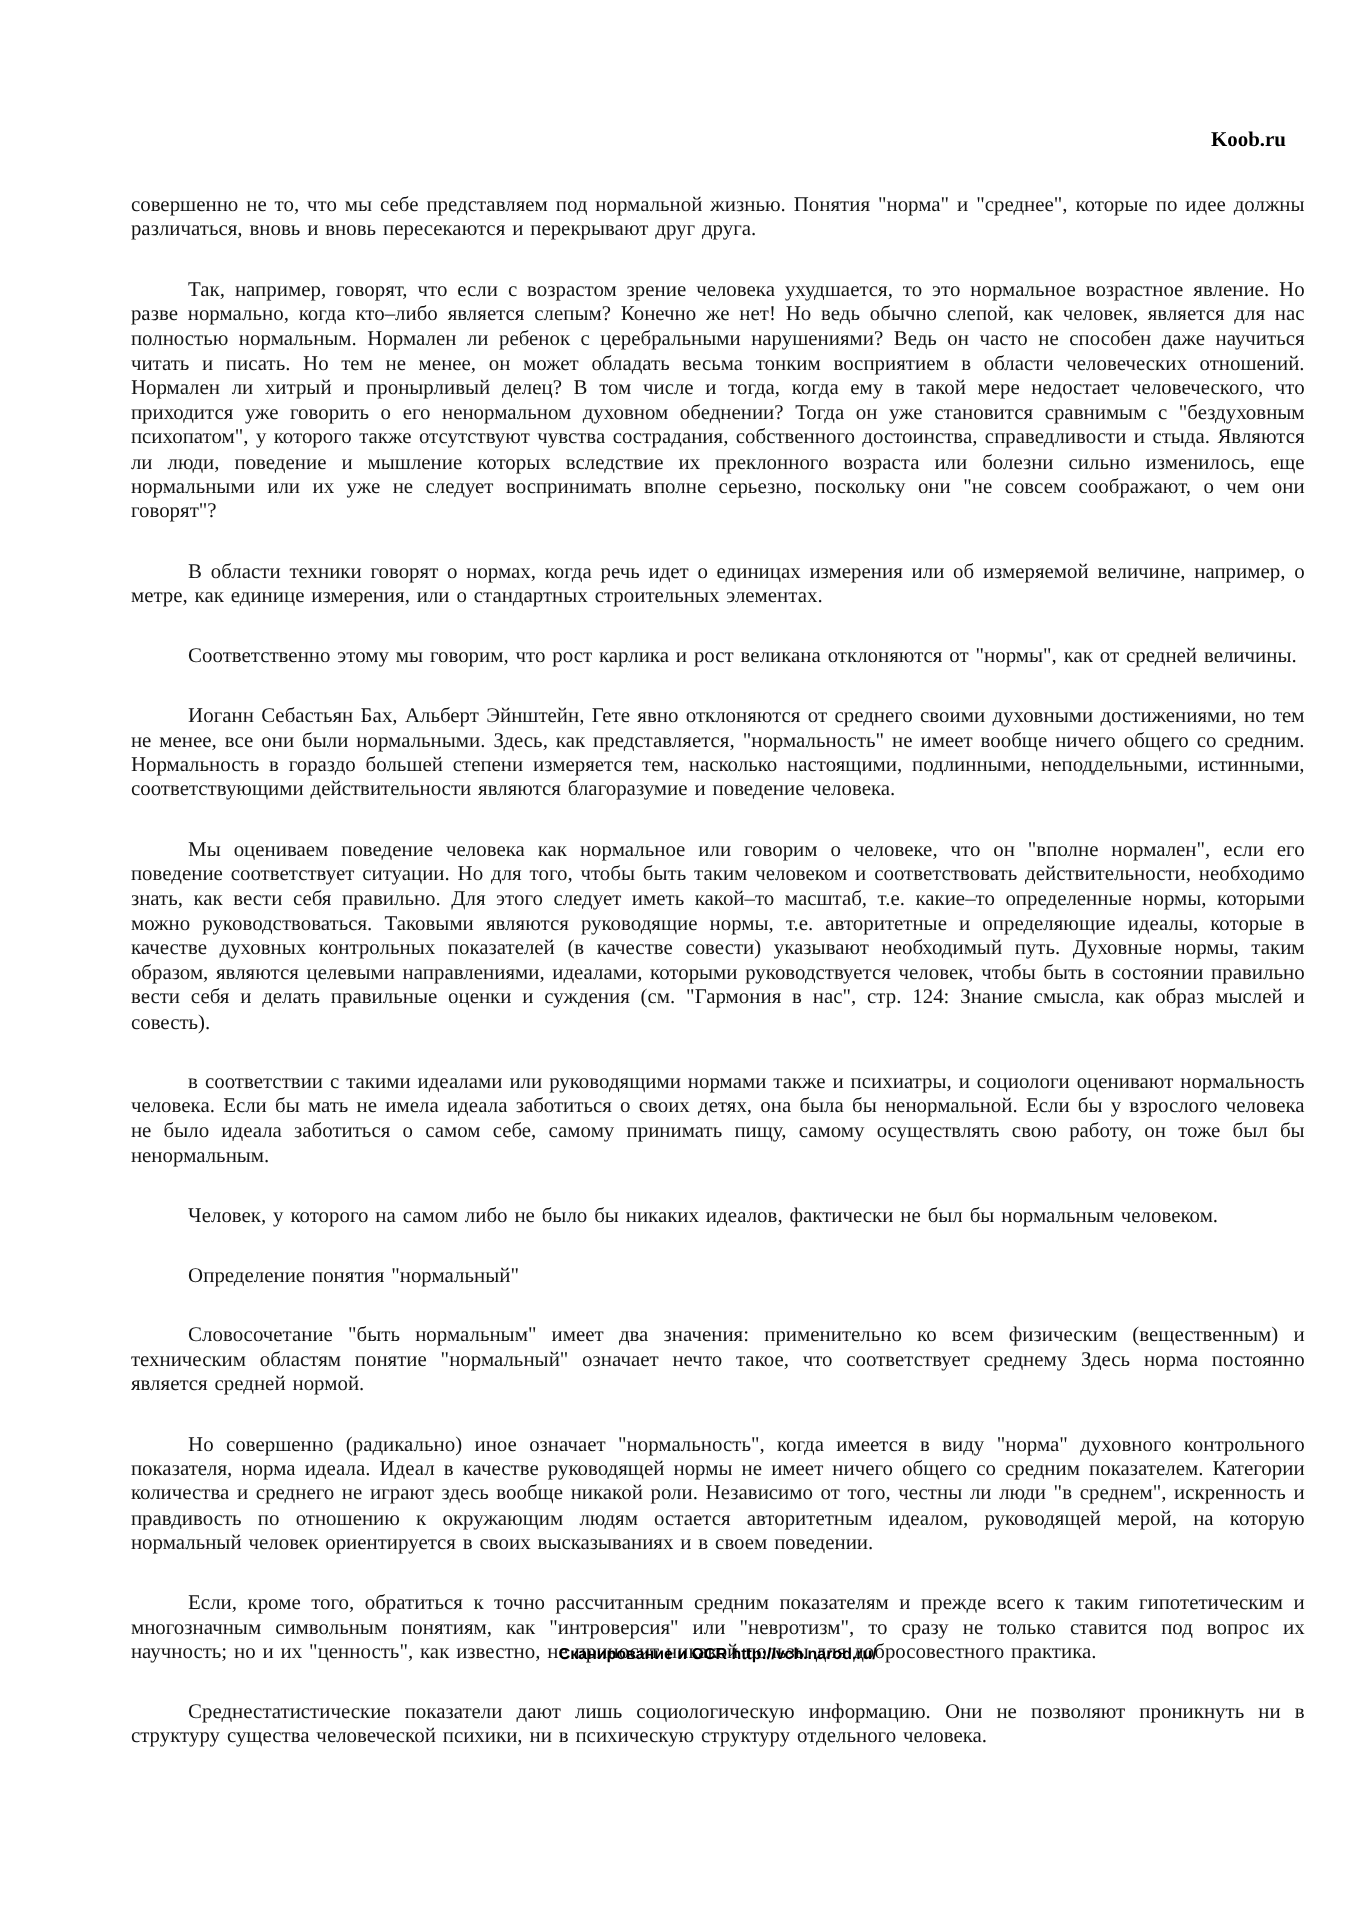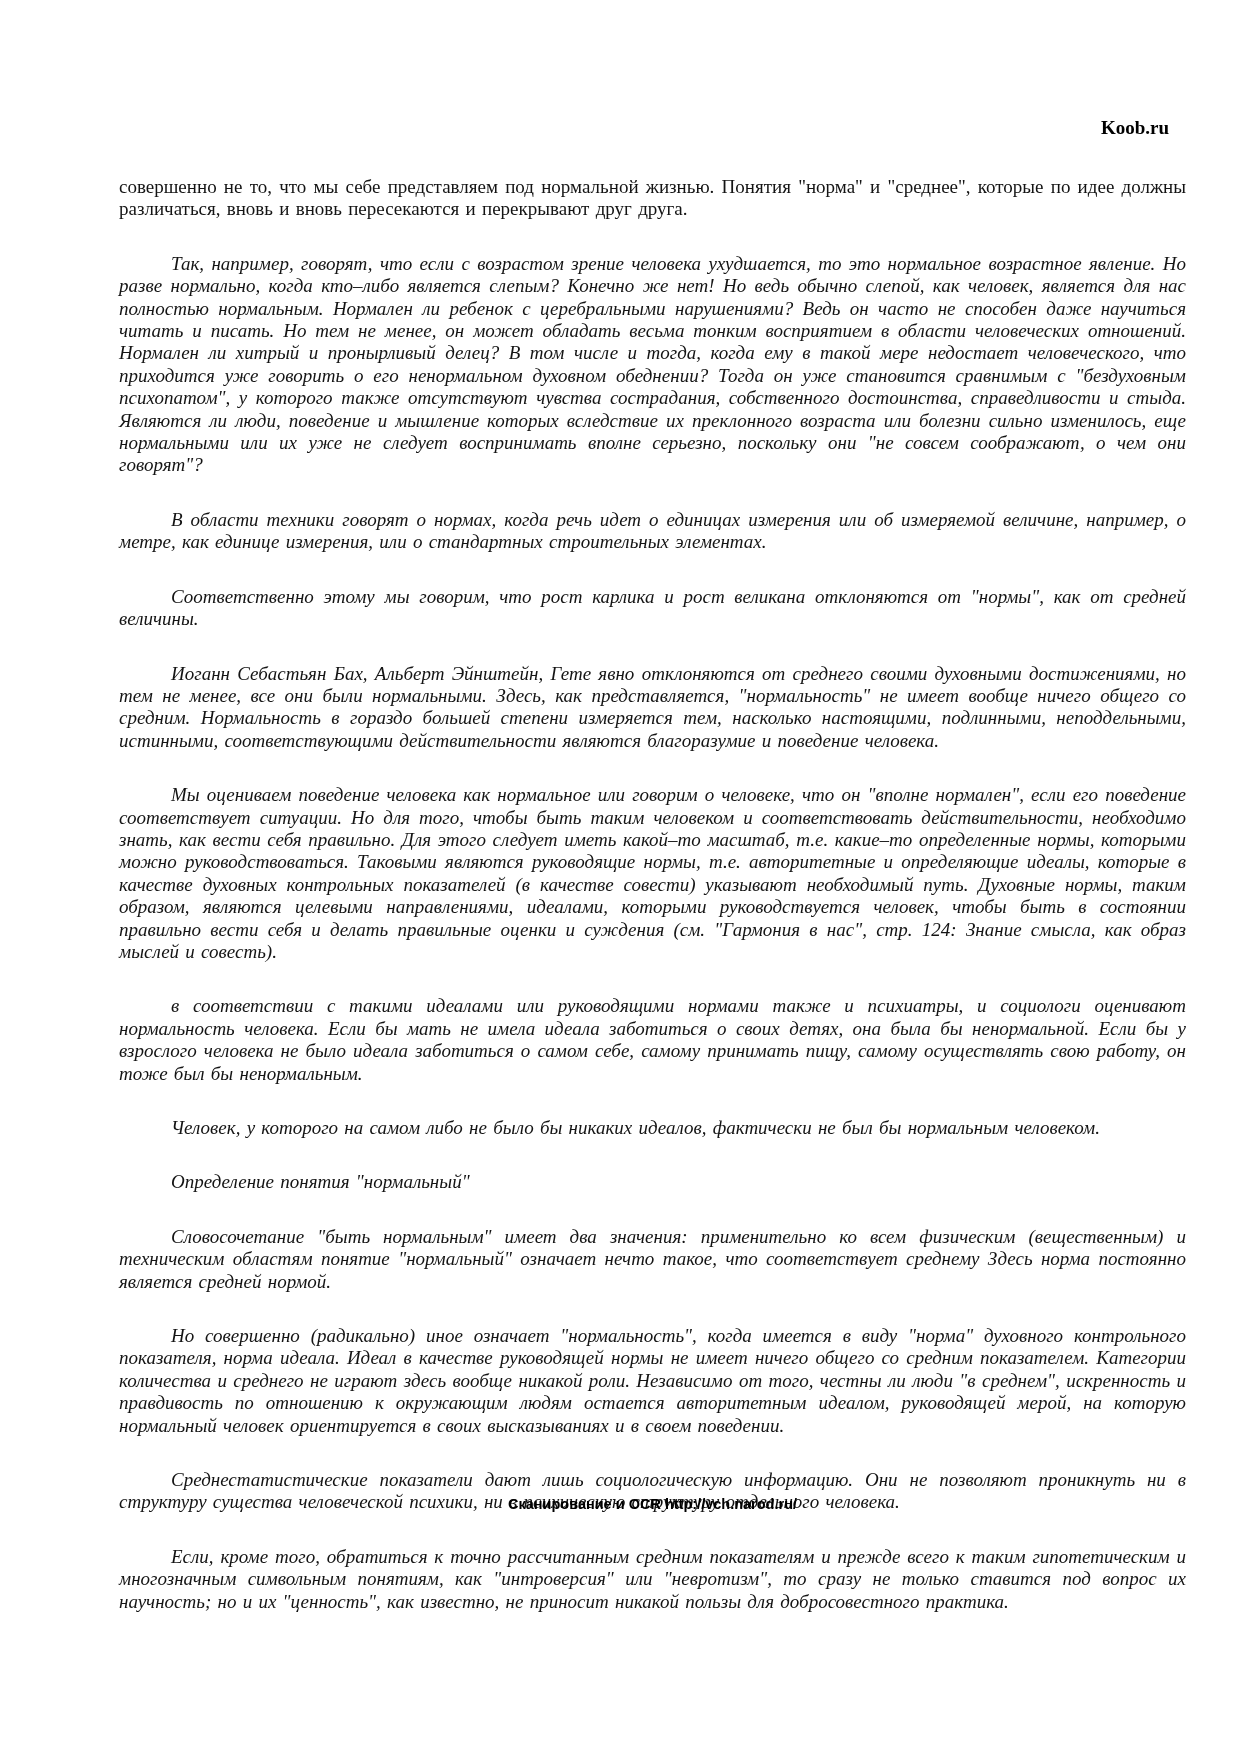--- a/index.html
+++ b/index.html
@@ -28,21 +28,21 @@
     top: 93px;
     left: 55px;
     width: 1131px;
     font-size: 19px;
     line-height: 22.4px;
     text-align: justify;
     word-spacing: 1.5px;
     margin-top: 19px;
   }
   .textbody p { margin: 0; }
-  .textbody p.indent { text-indent: 52px; font-style: italic; }
+  .textbody p.indent { text-indent: 52px; }
   .footer {
     position: absolute;
     top: 1448px;
     left: 0;
     width: 100%;
     text-align: center;
     font-family: "Liberation Sans", sans-serif;
     font-size: 14.5px;
     font-weight: bold;
     color: #000000;
@@ -59,18 +59,18 @@
       <p class="indent">Так, например, говорят, что если с возрастом зрение человека ухудшается, то это нормальное возрастное явление. Но разве нормально, когда кто–либо является слепым? Конечно же нет! Но ведь обычно слепой, как человек, является для нас полностью нормальным. Нормален ли ребенок с церебральными нарушениями? Ведь он часто не способен даже научиться читать и писать. Но тем не менее, он может обладать весьма тонким восприятием в области человеческих отношений. Нормален ли хитрый и пронырливый делец? В том числе и тогда, когда ему в такой мере недостает человеческого, что приходится уже говорить о его ненормальном духовном обеднении? Тогда он уже становится сравнимым с "бездуховным психопатом", у которого также отсутствуют чувства сострадания, собственного достоинства, справедливости и стыда. Являются ли люди, поведение и мышление которых вследствие их преклонного возраста или болезни сильно изменилось, еще нормальными или их уже не следует воспринимать вполне серьезно, поскольку они "не совсем соображают, о чем они говорят"?</p>
       <p class="indent">В области техники говорят о нормах, когда речь идет о единицах измерения или об измеряемой величине, например, о метре, как единице измерения, или о стандартных строительных элементах.</p>
       <p class="indent">Соответственно этому мы говорим, что рост карлика и рост великана отклоняются от "нормы", как от средней величины.</p>
       <p class="indent">Иоганн Себастьян Бах, Альберт Эйнштейн, Гете явно отклоняются от среднего своими духовными достижениями, но тем не менее, все они были нормальными. Здесь, как представляется, "нормальность" не имеет вообще ничего общего со средним. Нормальность в гораздо большей степени измеряется тем, насколько настоящими, подлинными, неподдельными, истинными, соответствующими действительности являются благоразумие и поведение человека.</p>
       <p class="indent">Мы оцениваем поведение человека как нормальное или говорим о человеке, что он "вполне нормален", если его поведение соответствует ситуации. Но для того, чтобы быть таким человеком и соответствовать действительности, необходимо знать, как вести себя правильно. Для этого следует иметь какой–то масштаб, т.е. какие–то определенные нормы, которыми можно руководствоваться. Таковыми являются руководящие нормы, т.е. авторитетные и определяющие идеалы, которые в качестве духовных контрольных показателей (в качестве совести) указывают необходимый путь. Духовные нормы, таким образом, являются целевыми направлениями, идеалами, которыми руководствуется человек, чтобы быть в состоянии правильно вести себя и делать правильные оценки и суждения (см. "Гармония в нас", стр. 124: Знание смысла, как образ мыслей и совесть).</p>
       <p class="indent">в соответствии с такими идеалами или руководящими нормами также и психиатры, и социологи оценивают нормальность человека. Если бы мать не имела идеала заботиться о своих детях, она была бы ненормальной. Если бы у взрослого человека не было идеала заботиться о самом себе, самому принимать пищу, самому осуществлять свою работу, он тоже был бы ненормальным.</p>
       <p class="indent">Человек, у которого на самом либо не было бы никаких идеалов, фактически не был бы нормальным человеком.</p>
       <p class="indent">Определение понятия "нормальный"</p>
       <p class="indent">Словосочетание "быть нормальным" имеет два значения: применительно ко всем физическим (вещественным) и техническим областям понятие "нормальный" означает нечто такое, что соответствует среднему Здесь норма постоянно является средней нормой.</p>
       <p class="indent">Но совершенно (радикально) иное означает "нормальность", когда имеется в виду "норма" духовного контрольного показателя, норма идеала. Идеал в качестве руководящей нормы не имеет ничего общего со средним показателем. Категории количества и среднего не играют здесь вообще никакой роли. Независимо от того, честны ли люди "в среднем", искренность и правдивость по отношению к окружающим людям остается авторитетным идеалом, руководящей мерой, на которую нормальный человек ориентируется в своих высказываниях и в своем поведении.</p>
+      <p class="indent">Если, кроме того, обратиться к точно рассчитанным средним показателям и прежде всего к таким гипотетическим и многозначным символьным понятиям, как "интроверсия" или "невротизм", то сразу не только ставится под вопрос их научность; но и их "ценность", как известно, не приносит никакой пользы для добросовестного практика.</p>
       <p class="indent">Среднестатистические показатели дают лишь социологическую информацию. Они не позволяют проникнуть ни в структуру существа человеческой психики, ни в психическую структуру отдельного человека.</p>
-      <p class="indent">Если, кроме того, обратиться к точно рассчитанным средним показателям и прежде всего к таким гипотетическим и многозначным символьным понятиям, как "интроверсия" или "невротизм", то сразу не только ставится под вопрос их научность; но и их "ценность", как известно, не приносит никакой пользы для добросовестного практика.</p>
     </div>
 
   <div class="footer">Сканирование и OCR http://vch.narod.ru/</div>
 </div>
 
 </body></html>

